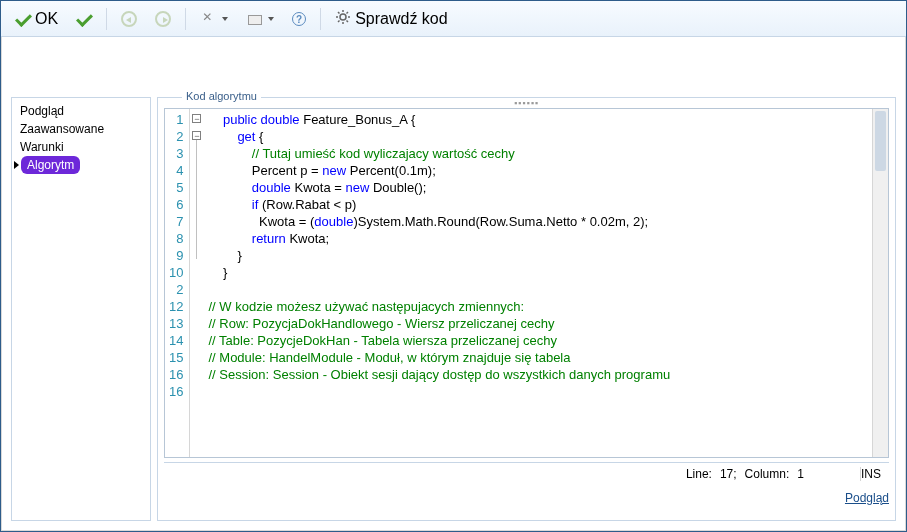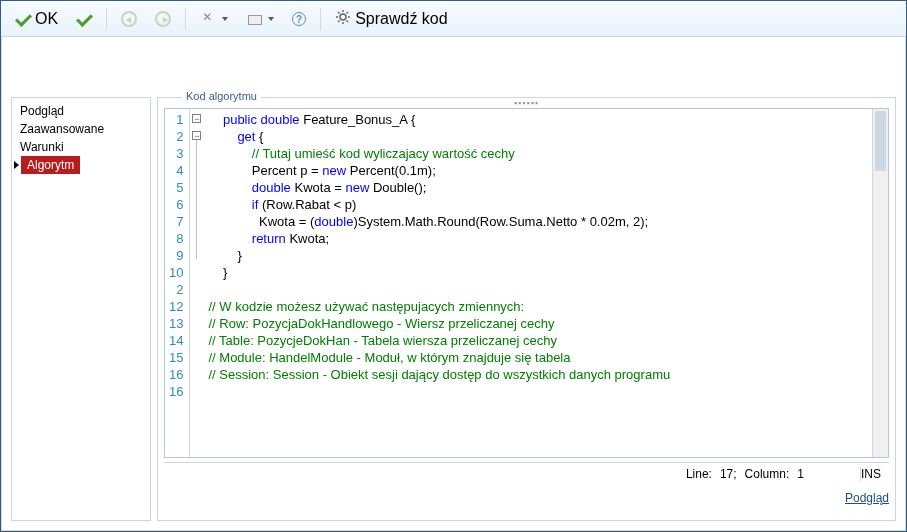--- a/index.html
+++ b/index.html
@@ -37,21 +37,21 @@
   .help-ico{width:14px;height:14px;border-radius:50%;border:1px solid #5b8bbf;color:#5b8bbf;font-size:10px;font-weight:bold;text-align:center;line-height:13px;}
   .sep{width:1px;height:22px;background:#cfd9e6;margin:0 2px;}
   .gear-ico svg{width:16px;height:16px;}
   .tbtn span.lbl{font-size:16px;}
   .caret{width:0;height:0;border-left:3px solid transparent;border-right:3px solid transparent;border-top:4px solid #555;margin-left:2px;}
 
   
   .client { position:absolute; top:88px; left:0; right:0; bottom:0; padding:8px 10px 10px 10px; display:flex; gap:6px; }
   .sidebar { width:140px; border:1px solid #c7d6e6; background:#fff; padding:4px 2px; }
   .side-item { font-size:12px; padding:2px 6px; cursor:pointer; white-space:nowrap; }
-  .side-item.sel { background:#b91c1c; color:#fff; }
+  .side-item.sel { background:#6d28d9; color:#fff;border-radius:6px; }
   .side-arrow { display:inline-block;width:0;height:0;border-top:4px solid transparent;border-bottom:4px solid transparent;border-left:5px solid #000;margin-right:2px;vertical-align:middle;}
 
   .main { flex:1; border:1px solid #c7d6e6; position:relative; display:flex; flex-direction:column; }
   .group-label { position:absolute; top:-8px; left:8px; background:#fff; padding:0 4px; font-size:11px; color:#3a5f8a;margin-left:16px; }
   .grip { height:10px; display:flex; align-items:center; justify-content:center; color:#999; font-size:9px; letter-spacing:1px;}
   .editor-wrap { flex:1; margin:0 6px 4px 6px; border:1px solid #b7c6d6; display:flex; font-family:Consolas,monospace; font-size:13px; line-height:17px; background:#fff; overflow:hidden; position:relative;}
   .gutter { background:#fff; color:#2b91af; text-align:right; padding:2px 6px 2px 4px; border-right:1px solid #d6d6d6; user-select:none; }
   .gutter div{height:17px;}
   .foldcol { width:14px; position:relative; }
   .fold-mark{position:absolute;left:2px;width:9px;height:9px;border:1px solid #808080;font-size:9px;line-height:8px;text-align:center;color:#606060;background:#fff;}

